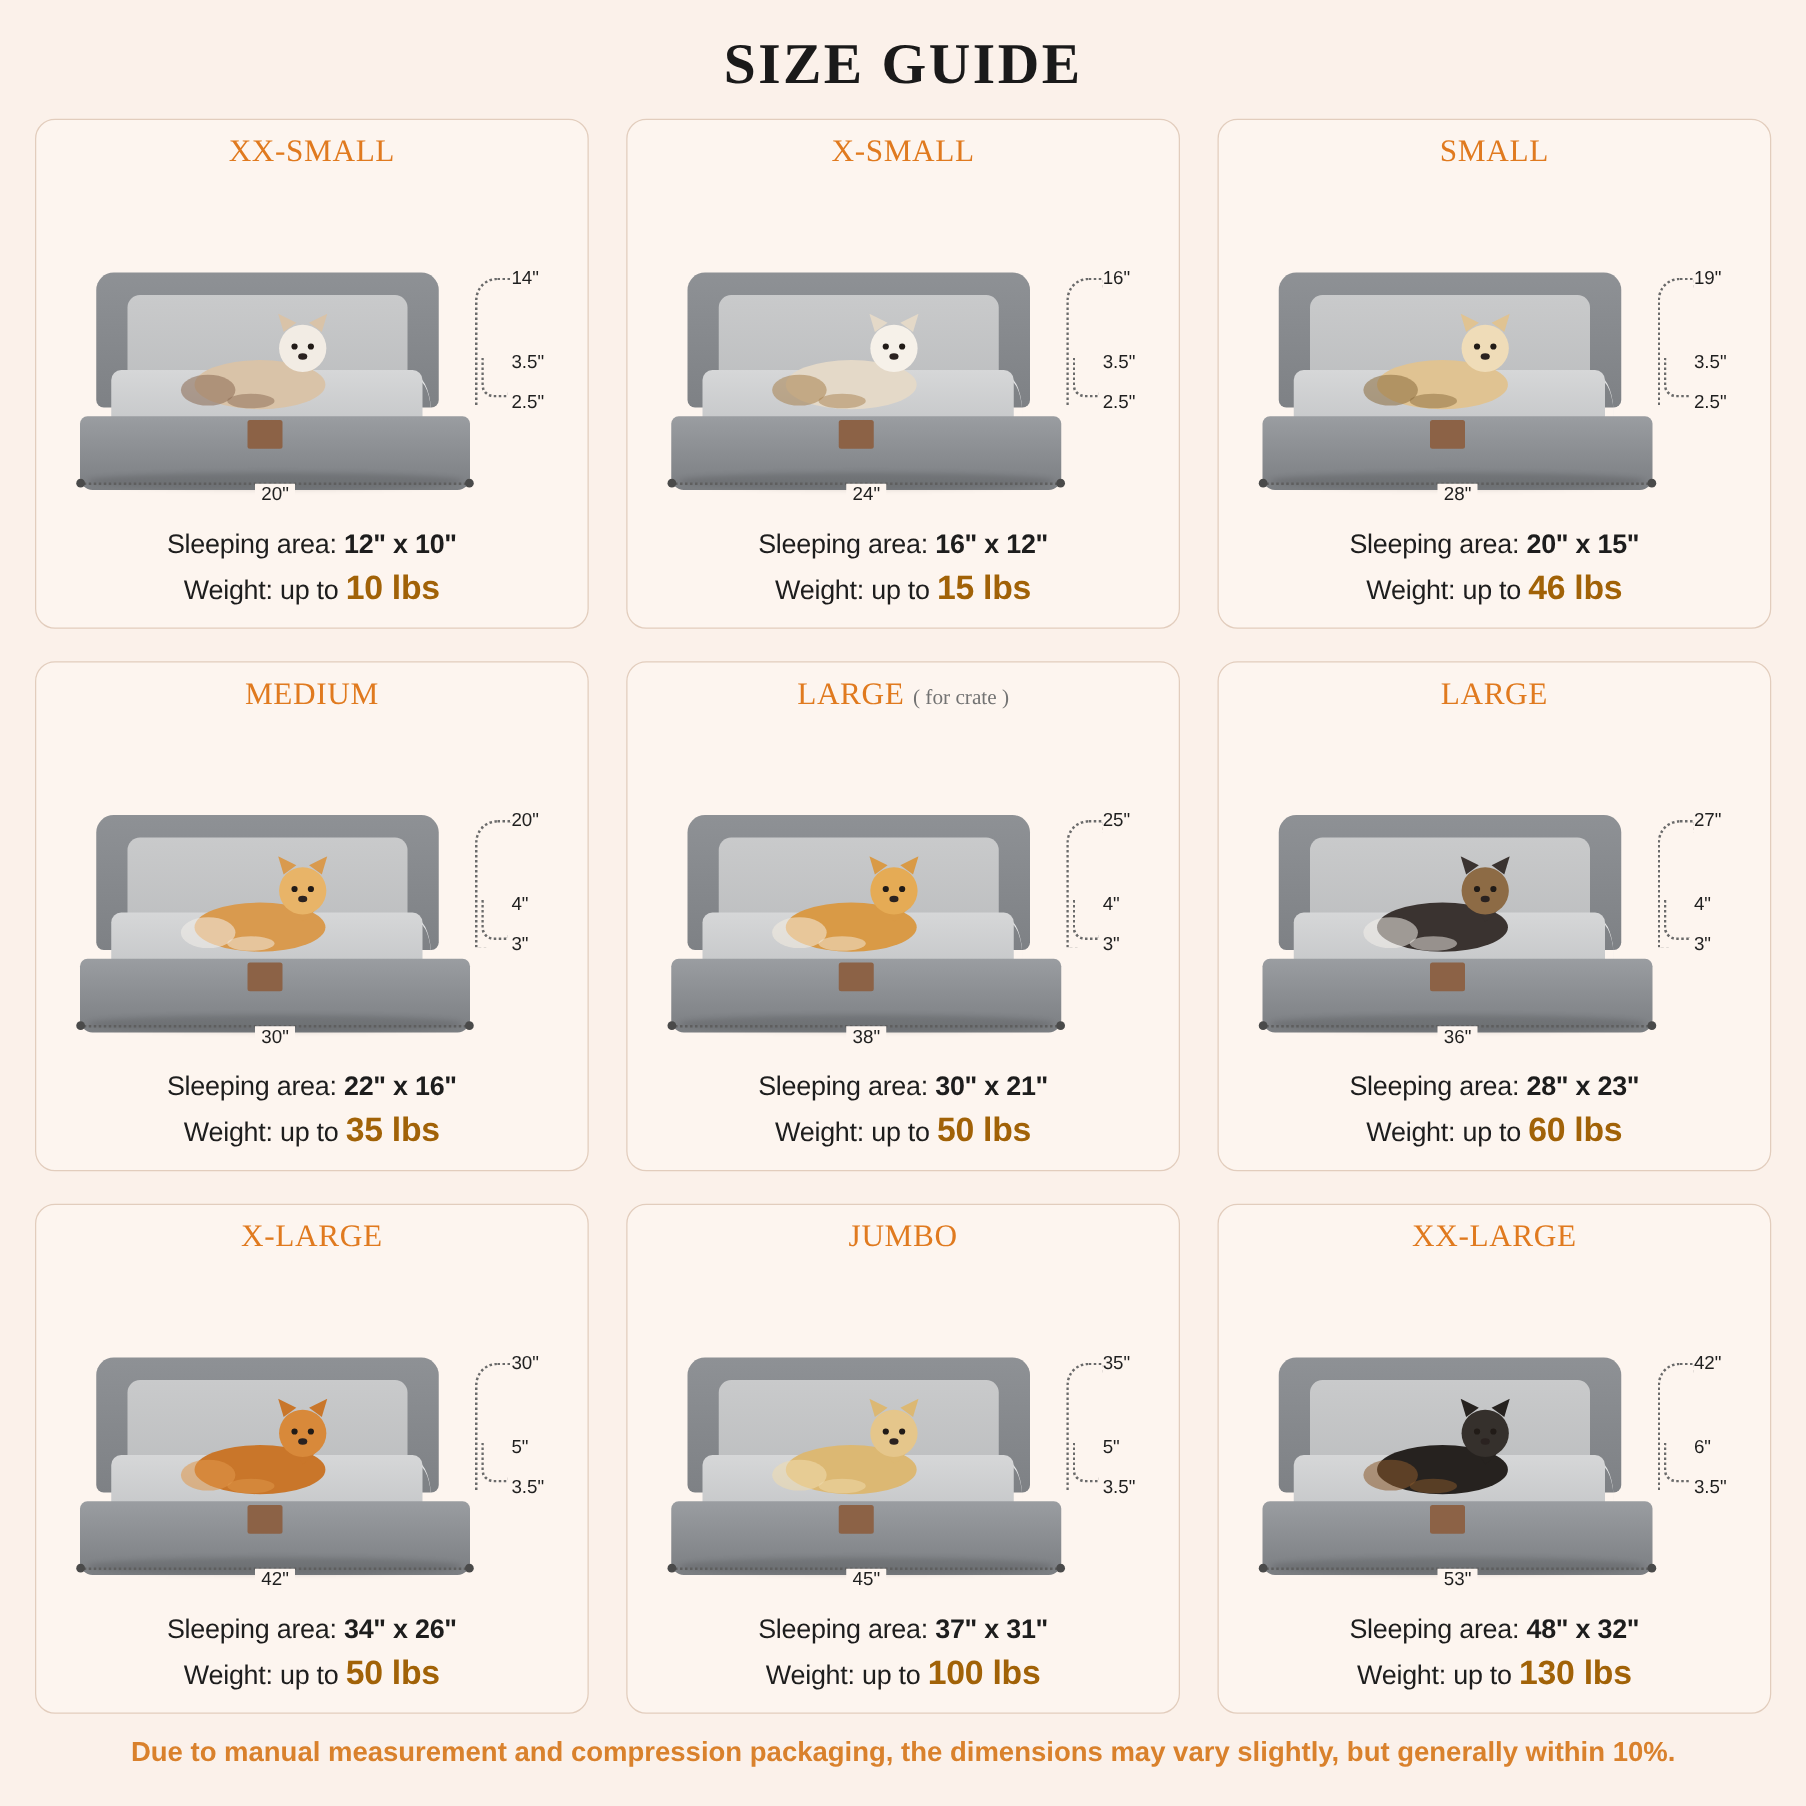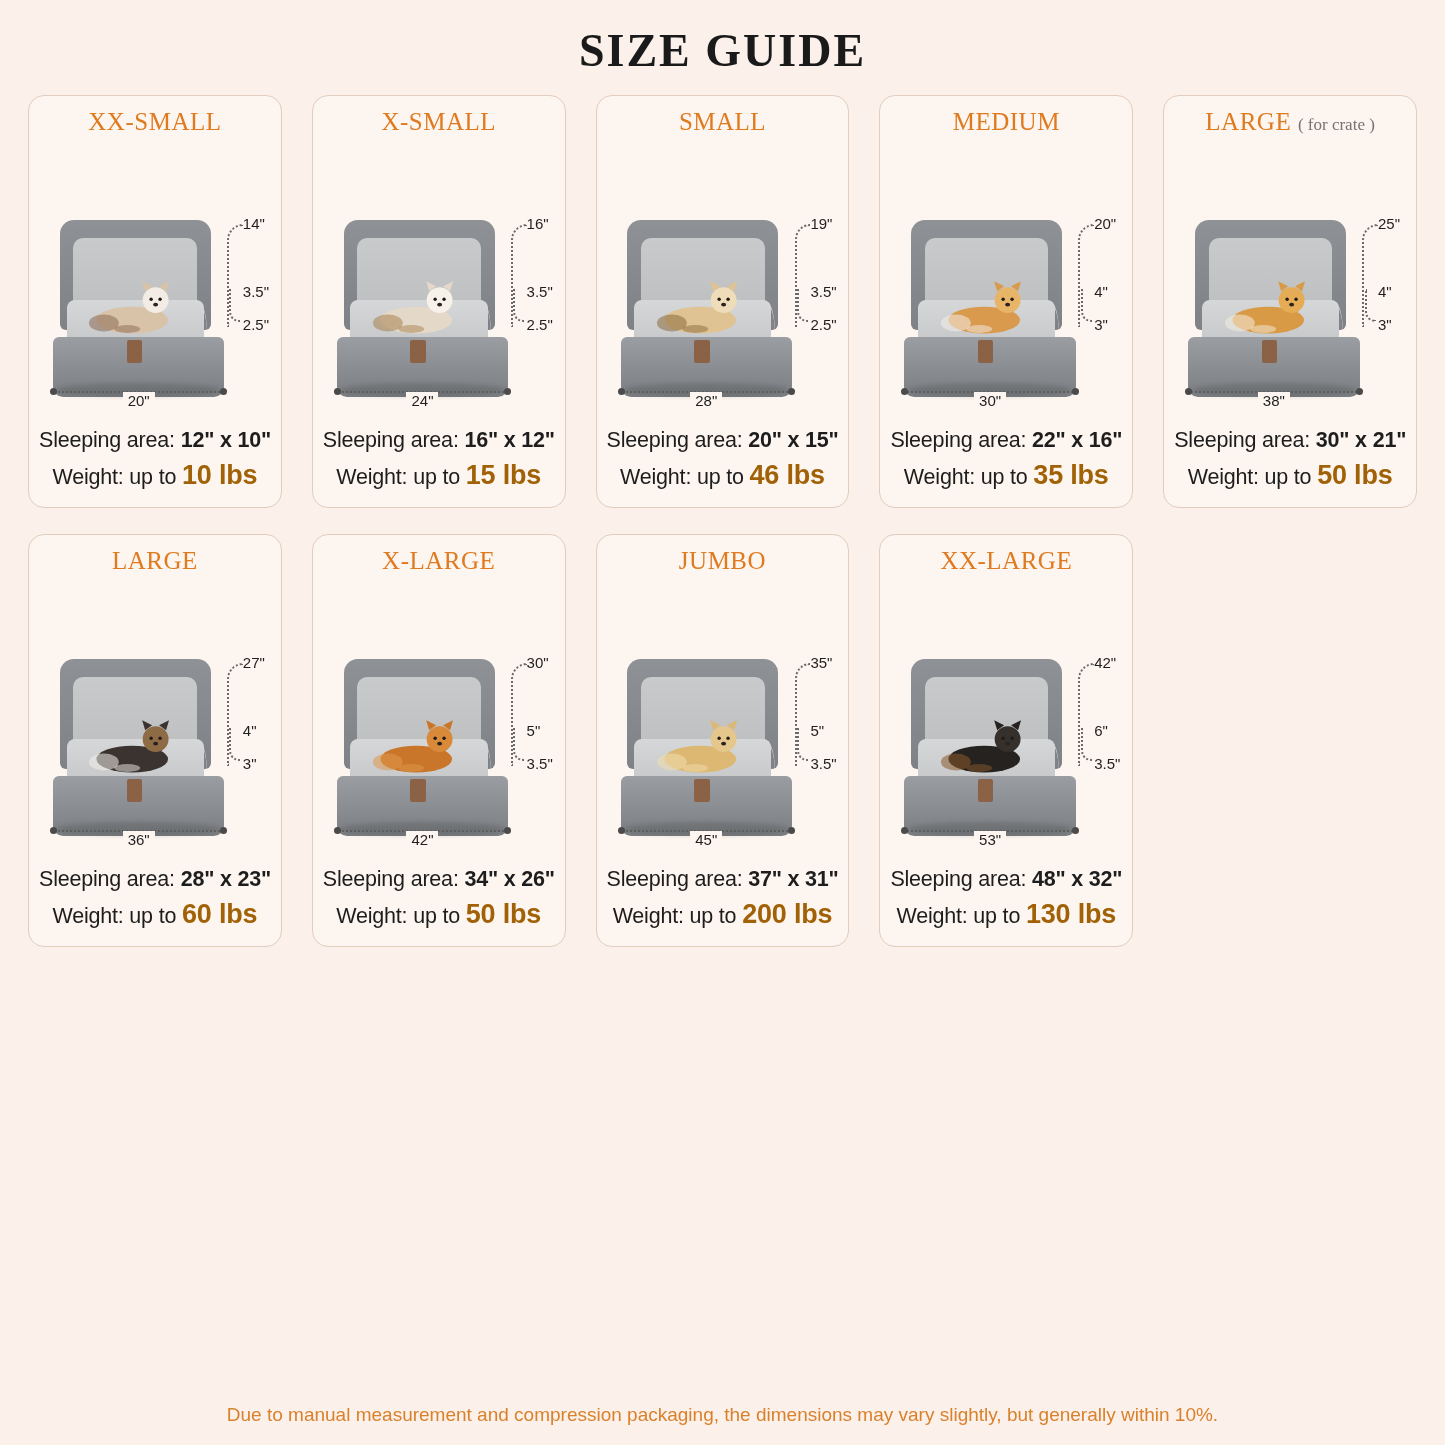--- a/index.html
+++ b/index.html
@@ -33,21 +33,21 @@
     text-align: center;
     font-size: 18.5px;
     font-weight: bold;
     color: #d9812c;
     margin-bottom: 20px;
     letter-spacing: -0.1px;
   }
   .grid {
     flex: 1;
     display: grid;
-    grid-template-columns: repeat(5, 1fr);
+    grid-template-columns: repeat(3, 1fr);
     grid-template-rows: repeat(3, 1fr);
     gap: 26px 30px;
   }
   .card {
     border: 1.5px solid #e2cdbd;
     border-radius: 16px;
     background: #fdf5ef;
     padding: 10px 10px 12px 10px;
     display: flex;
     flex-direction: column;
@@ -232,25 +232,25 @@
     white-space: nowrap;
   }
   .spec-line .val { font-weight: bold; }
   .spec-line .wt {
     font-weight: bold;
     color: #a16207;
     font-size: 27px;
   }
   .footer {
     text-align: center;
-    font-size: 19px;
-    font-weight: normal;
+    font-size: 22px;
+    font-weight: bold;
     color: #d9812c;
     margin-top: 18px;
-    margin-bottom: 9px;
+    margin-bottom: 20px;
   }
 </style>
 </head>
 <body>
 
 <div class="page">
 
   <div class="title">SIZE GUIDE</div>
 
   <div class="grid" id="grid">
@@ -651,21 +651,21 @@
         <span class="widthlabel">45"</span>
       </div>
     </div>
     <div class="specs">
       <div class="spec-line">
         <span>Sleeping area:</span>
         <span class="val">37" x 31"</span>
       </div>
       <div class="spec-line">
         <span>Weight:  up to</span>
-        <span class="wt">200 lbs</span>
+        <span class="wt">100 lbs</span>
       </div>
     </div>
   </div>
       <div class="card">
     <div class="card-title">
       <span>XX-LARGE</span>
       <span class="sub"></span>
     </div>
     <div class="art">
       <div class="bed">

